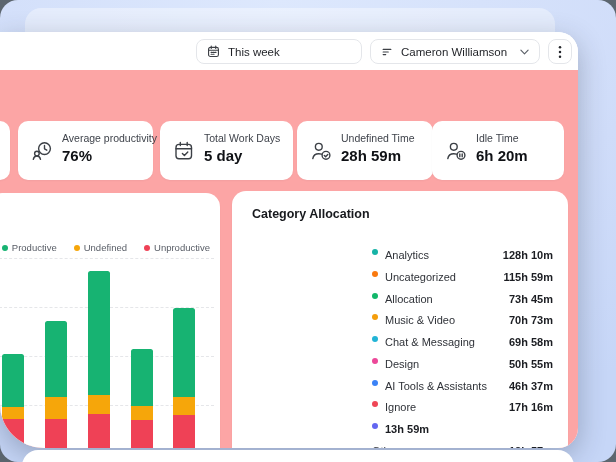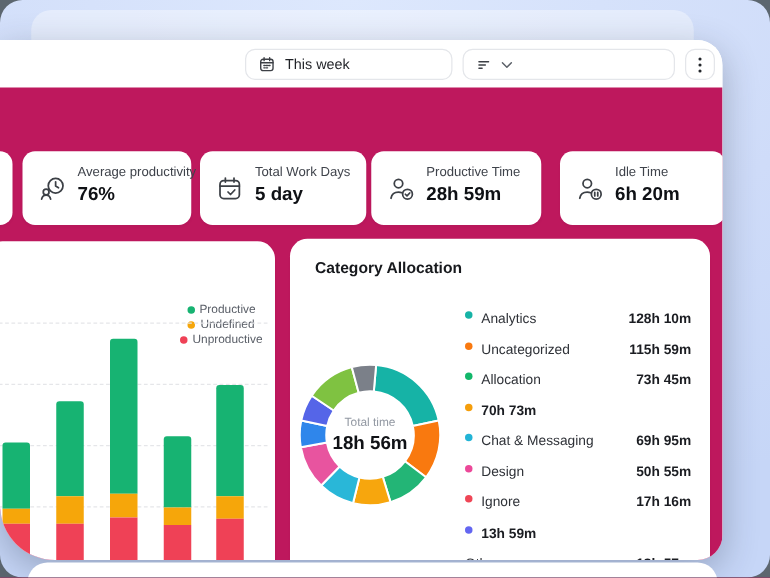--- a/index.html
+++ b/index.html
@@ -18,30 +18,30 @@
   .pill{position:absolute;top:7px;height:25px;box-sizing:border-box;border:1px solid #e4e6ea;
     border-radius:8px;background:#fff;display:flex;align-items:center;gap:8px;padding:0 10px;
     font-size:11.5px;color:#1f2126;cursor:pointer;}
   .pill-date{left:196px;width:166px;}
   .pill-user{left:370px;width:170px;}
   .pill-user .grow{flex:1;}
   .kebab-btn{position:absolute;left:548px;top:7px;width:24px;height:25px;box-sizing:border-box;
     border:1px solid #e4e6ea;border-radius:8px;background:#fff;display:flex;align-items:center;
     justify-content:center;cursor:pointer;}
   
-  .content{position:absolute;left:0;top:38px;right:0;bottom:0;background:#be185d;}
+  .content{position:absolute;left:0;top:38px;right:0;bottom:0;background:#fca5a5;}
   .stat-card{position:absolute;top:51px;height:59px;background:#fff;border-radius:10px;
     box-shadow:0 1px 2px rgba(20,25,40,.04);}
   .stat-card .ic{position:absolute;left:13px;top:19px;width:22px;height:22px;}
   .stat-card .lab{position:absolute;left:44px;top:11px;font-size:10.5px;color:#3f434b;white-space:nowrap;}
   .stat-card .val{position:absolute;left:44px;top:26px;font-size:15px;font-weight:700;color:#0f1115;}
   
   .chart-card{position:absolute;left:-12px;top:123px;width:232px;height:283px;background:#fff;
     border-radius:14px;overflow:hidden;box-shadow:0 1px 2px rgba(20,25,40,.04);}
-  .bar-legend{position:absolute;right:10px;top:49px;display:flex;gap:1px;align-items:center;flex-direction:column;}
+  .bar-legend{position:absolute;right:10px;top:49px;display:flex;gap:17px;align-items:center;}
   .bar-legend .item{display:flex;align-items:center;gap:4px;font-size:9.5px;color:#585d66;}
   .dot{width:6px;height:6px;border-radius:50%;display:inline-block;}
   .grid{position:absolute;left:6px;right:6px;height:0;border-top:1px dashed #e5e6e9;}
   .bar{position:absolute;bottom:28px;width:22px;display:flex;flex-direction:column;}
   .bar .seg{width:100%;}
   .bar .seg:first-child{border-radius:2.5px 2.5px 0 0;}
   
   .cat-card{position:absolute;left:232px;top:121px;width:336px;height:285px;background:#fff;
     border-radius:14px;box-shadow:0 1px 2px rgba(20,25,40,.04);}
   .cat-title{position:absolute;left:20px;top:16px;font-size:12.5px;font-weight:700;color:#17191d;}
@@ -72,20 +72,21 @@
           <rect x="1.7" y="2.6" width="10.6" height="9.8" rx="2"></rect>
           <path d="M1.7 5.6h10.6M4.6 1.2v2.6M9.4 1.2v2.6"></path>
           <path d="M4.4 8h1.1M6.5 8h1.1M8.6 8h1.1M4.4 10h1.1M6.5 10h1.1"></path>
         </svg>
         <span>This week</span>
       </div>
       <div class="pill pill-user">
         <svg class="icon" width="12" height="12" viewBox="0 0 14 14" fill="none" stroke="#3d4046" stroke-width="1.3" stroke-linecap="round">
           <path d="M2.5 4h9M2.5 7h6M2.5 10h3"></path>
         </svg>
+        <span class="grow">Cameron Williamson</span>
         <svg class="icon" width="9" height="6" viewBox="0 0 10 6" fill="none" stroke="#5b6068" stroke-width="1.3" stroke-linecap="round" stroke-linejoin="round">
           <path d="M1 1l4 4 4-4"></path>
         </svg>
       </div>
       <div class="kebab-btn">
         <svg class="icon" width="4" height="14" viewBox="0 0 4 14" fill="#23262b">
           <circle cx="2" cy="2.2" r="1.25"></circle>
             <circle cx="2" cy="7" r="1.25"></circle>
             <circle cx="2" cy="11.8" r="1.25"></circle>
         </svg>
@@ -117,25 +118,25 @@
         <div class="val">5 day</div>
       </div>
 
       <div class="stat-card" style="left:297px;width:136px;">
         <svg class="ic icon" viewBox="0 0 22 22" fill="none" stroke="#3c4046" stroke-width="1.4" stroke-linecap="round" stroke-linejoin="round">
           <circle cx="8.8" cy="6.8" r="3.4"></circle>
           <path d="M2.8 18.6c.5-3 2.9-4.9 6-4.9 1 0 1.9.2 2.7.5"></path>
           <circle cx="16" cy="15.3" r="3.9"></circle>
           <path d="M14.3 15.4l1.3 1.3 2.2-2.3"></path>
         </svg>
-        <div class="lab">Productive Time</div>
+        <div class="lab">Undefined Time</div>
         <div class="val">28h 59m</div>
       </div>
 
-      <div class="stat-card" style="left:448px;width:132px;">
+      <div class="stat-card" style="left:432px;width:132px;">
         <svg class="ic icon" viewBox="0 0 22 22" fill="none" stroke="#3c4046" stroke-width="1.4" stroke-linecap="round" stroke-linejoin="round">
           <circle cx="8.8" cy="6.8" r="3.4"></circle>
           <path d="M2.8 18.6c.5-3 2.9-4.9 6-4.9 1 0 1.9.2 2.7.5"></path>
           <circle cx="16" cy="15.3" r="3.9"></circle>
           <path d="M14.8 13.9v2.8M17.2 13.9v2.8"></path>
         </svg>
         <div class="lab">Idle Time</div>
         <div class="val">6h 20m</div>
       </div>
 
@@ -182,69 +183,57 @@
           </div>
           <div class="bar" style="left: 185px;">
             <div class="seg" style="height: 89px; background: rgb(23, 179, 114);"></div>
             <div class="seg" style="height: 18px; background: rgb(246, 166, 10);"></div>
             <div class="seg" style="height: 33px; background: rgb(239, 65, 86);"></div>
           </div>
         </div>
 
       <div class="cat-card">
         <div class="cat-title">Category Allocation</div>
-        <div class="donut-wrap">
-          <svg width="114" height="114" viewBox="0 0 114 114">
-              <path d="M61.90 1.01 A56.2 56.2 0 0 1 111.97 45.32 L91.24 49.72 A35 35 0 0 0 60.05 22.13 Z" fill="#16b3a6" stroke="#fff" stroke-width="1.6" stroke-linejoin="round"></path>
-              <path d="M111.97 45.32 A56.2 56.2 0 0 1 101.88 90.82 L84.95 78.06 A35 35 0 0 0 91.24 49.72 Z" fill="#f9790f" stroke="#fff" stroke-width="1.6" stroke-linejoin="round"></path>
-              <path d="M101.88 90.82 A56.2 56.2 0 0 1 73.43 110.74 L67.23 90.47 A35 35 0 0 0 84.95 78.06 Z" fill="#23b576" stroke="#fff" stroke-width="1.6" stroke-linejoin="round"></path>
-              <path d="M73.43 110.74 A56.2 56.2 0 0 1 43.40 111.53 L48.53 90.96 A35 35 0 0 0 67.23 90.47 Z" fill="#f7a60d" stroke="#fff" stroke-width="1.6" stroke-linejoin="round"></path>
-              <path d="M43.40 111.53 A56.2 56.2 0 0 1 17.96 97.43 L32.69 82.18 A35 35 0 0 0 48.53 90.96 Z" fill="#29b7d8" stroke="#fff" stroke-width="1.6" stroke-linejoin="round"></path>
-              <path d="M17.96 97.43 A56.2 56.2 0 0 1 1.65 66.76 L22.53 63.08 A35 35 0 0 0 32.69 82.18 Z" fill="#e8549f" stroke="#fff" stroke-width="1.6" stroke-linejoin="round"></path>
-              <path d="M1.65 66.76 A56.2 56.2 0 0 1 2.03 45.32 L22.76 49.72 A35 35 0 0 0 22.53 63.08 Z" fill="#2f86eb" stroke="#fff" stroke-width="1.6" stroke-linejoin="round"></path>
-              <path d="M2.03 45.32 A56.2 56.2 0 0 1 10.41 25.57 L27.98 37.43 A35 35 0 0 0 22.76 49.72 Z" fill="#5565e8" stroke="#fff" stroke-width="1.6" stroke-linejoin="round"></path>
-              <path d="M10.41 25.57 A56.2 56.2 0 0 1 42.45 2.71 L47.94 23.19 A35 35 0 0 0 27.98 37.43 Z" fill="#7fc241" stroke="#fff" stroke-width="1.6" stroke-linejoin="round"></path>
-              <path d="M42.45 2.71 A56.2 56.2 0 0 1 61.90 1.01 L60.05 22.13 A35 35 0 0 0 47.94 23.19 Z" fill="#7b8089" stroke="#fff" stroke-width="1.6" stroke-linejoin="round"></path>
-            </svg>
-          <div class="donut-center">
-            <div class="cl">Total time</div>
-            <div class="cv">18h 56m</div>
-          </div>
-        </div>
         <div class="cat-list">
             <div class="cat-row">
               <span class="cdot" style="background: rgb(22, 179, 166);"></span>
               <span class="clabel">Analytics</span>
               <span class="cval">128h 10m</span>
             </div>
             <div class="cat-row">
               <span class="cdot" style="background: rgb(249, 121, 15);"></span>
               <span class="clabel">Uncategorized</span>
               <span class="cval">115h 59m</span>
             </div>
             <div class="cat-row">
               <span class="cdot" style="background: rgb(18, 183, 106);"></span>
               <span class="clabel">Allocation</span>
               <span class="cval">73h 45m</span>
             </div>
             <div class="cat-row">
               <span class="cdot" style="background: rgb(245, 158, 11);"></span>
+              <span class="clabel">Music &amp; Video</span>
               <span class="cval">70h 73m</span>
             </div>
             <div class="cat-row">
               <span class="cdot" style="background: rgb(34, 180, 214);"></span>
               <span class="clabel">Chat &amp; Messaging</span>
-              <span class="cval">69h 95m</span>
+              <span class="cval">69h 58m</span>
             </div>
             <div class="cat-row">
               <span class="cdot" style="background: rgb(236, 72, 153);"></span>
               <span class="clabel">Design</span>
               <span class="cval">50h 55m</span>
             </div>
             <div class="cat-row">
+              <span class="cdot" style="background: rgb(59, 130, 246);"></span>
+              <span class="clabel">AI Tools &amp; Assistants</span>
+              <span class="cval">46h 37m</span>
+            </div>
+            <div class="cat-row">
               <span class="cdot" style="background: rgb(239, 70, 86);"></span>
               <span class="clabel">Ignore</span>
               <span class="cval">17h 16m</span>
             </div>
             <div class="cat-row">
               <span class="cdot" style="background: rgb(99, 102, 241);"></span>
               <span class="cval">13h 59m</span>
             </div>
             <div class="cat-row">
               <span class="clabel">Other</span>

